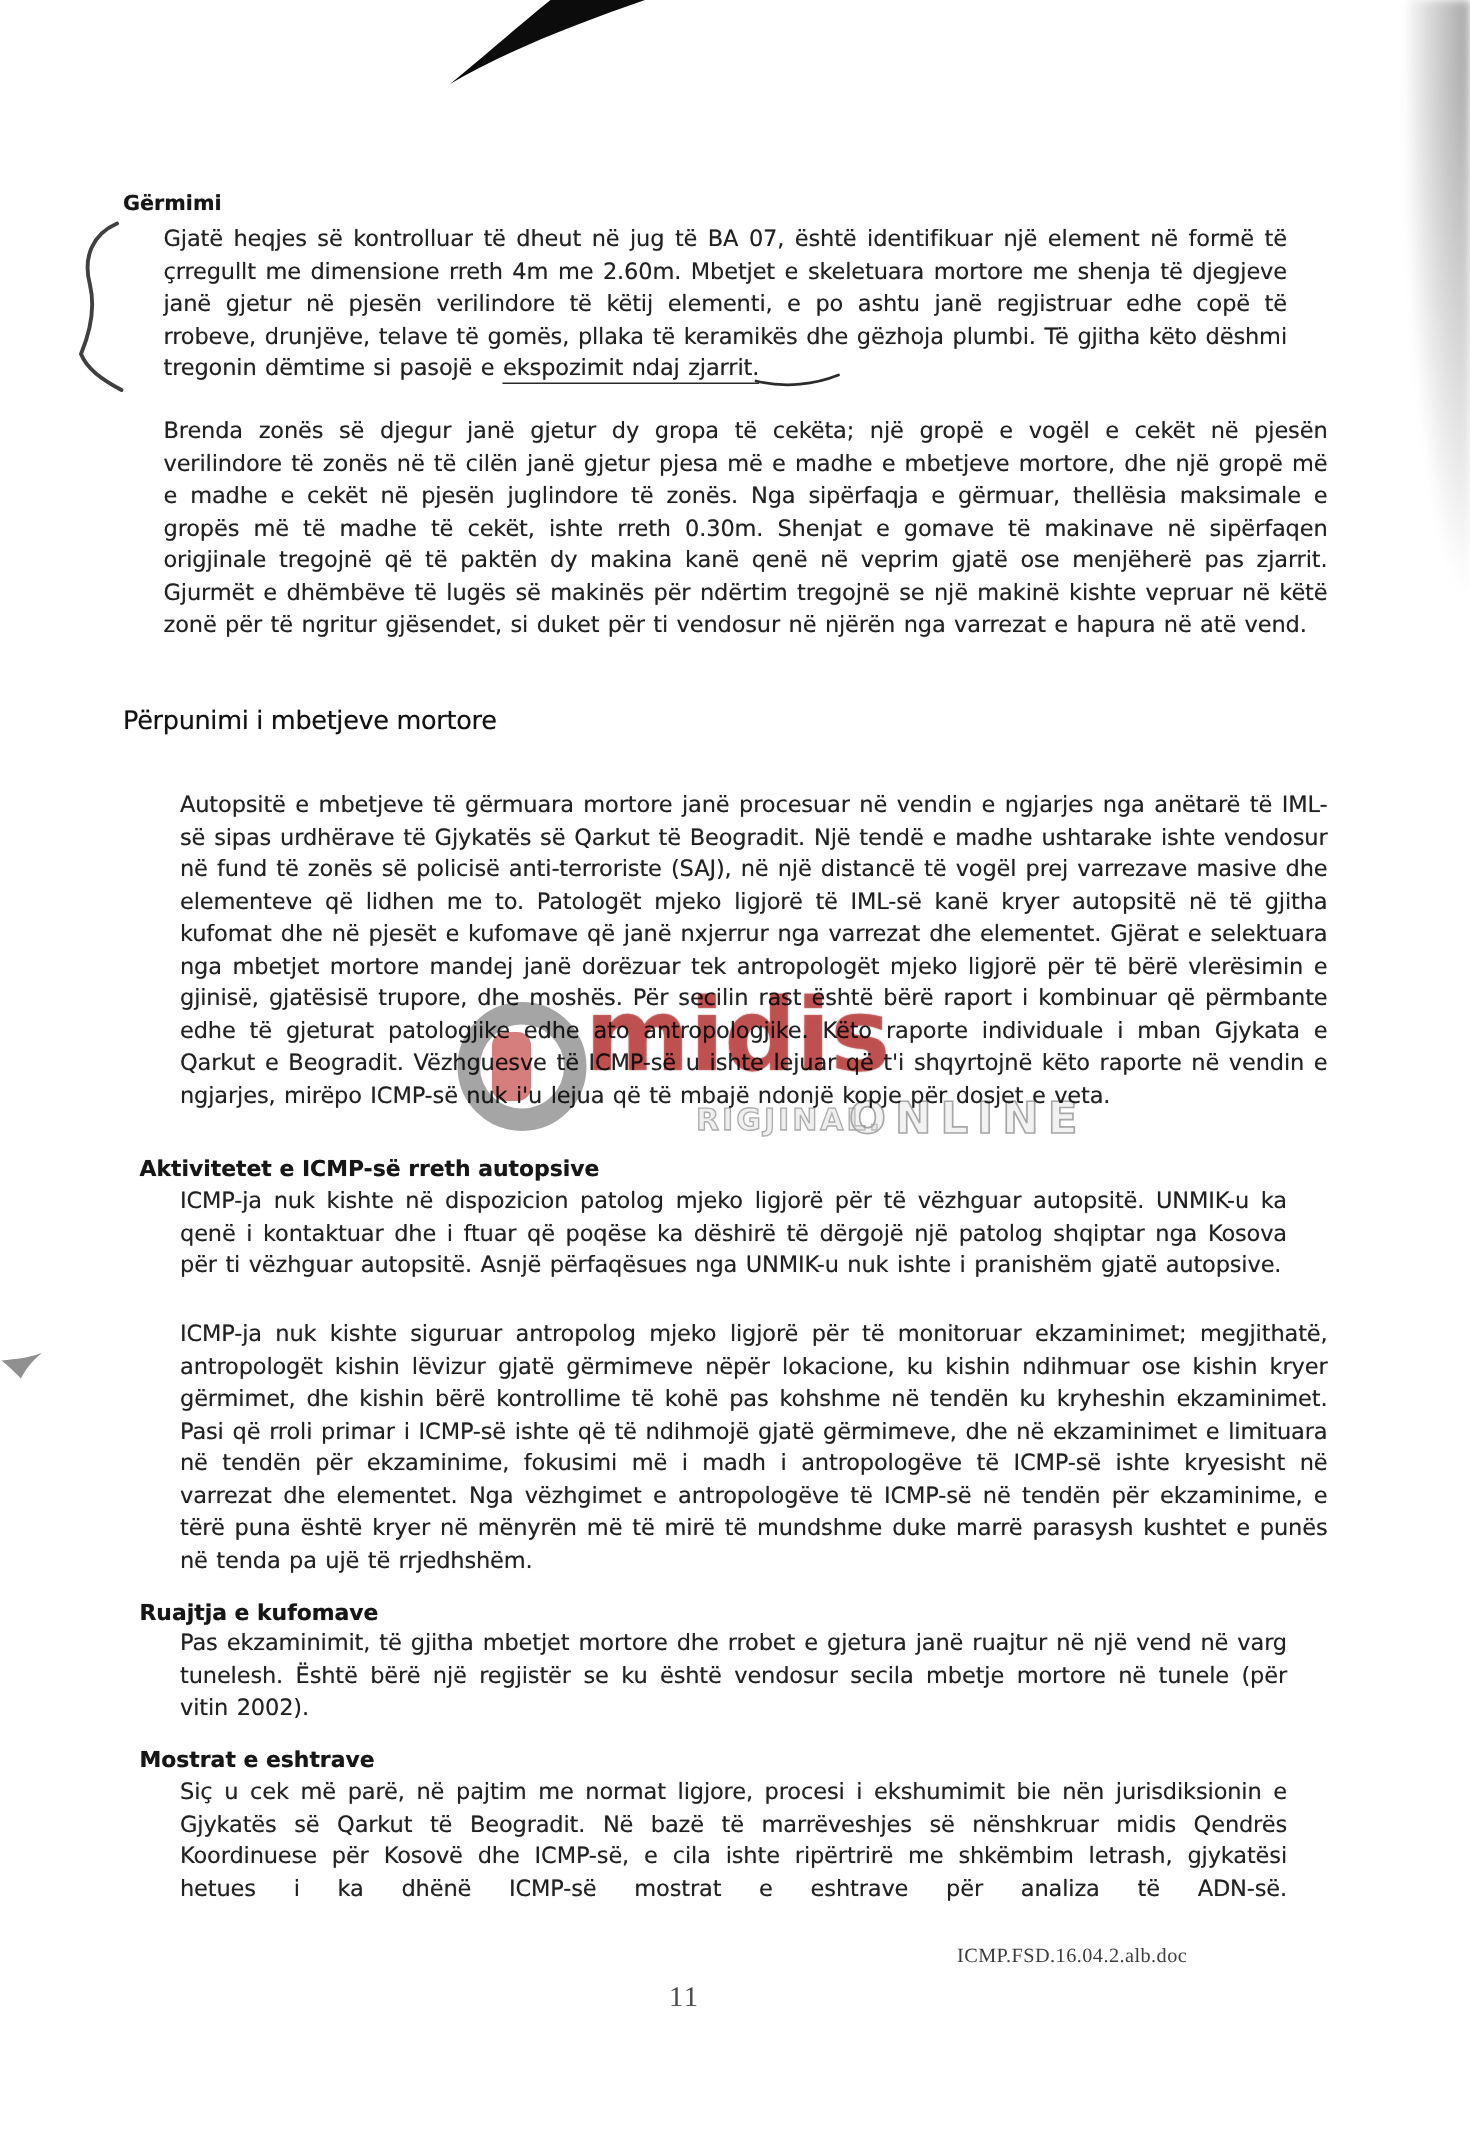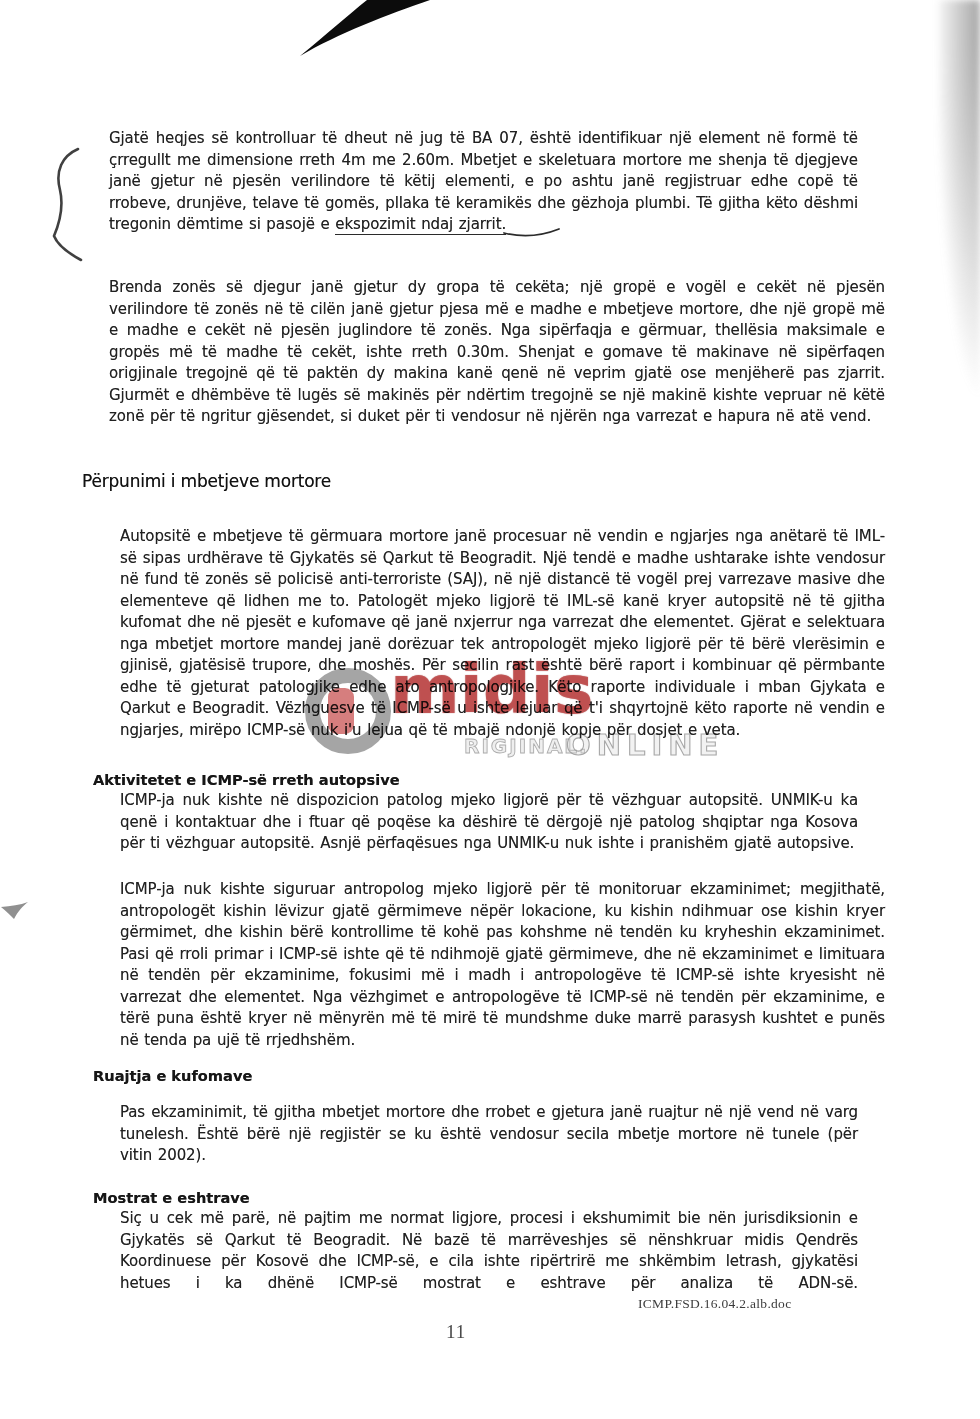--- a/index.html
+++ b/index.html
@@ -59,43 +59,44 @@
   <div class="shadow-right"></div>
   <svg class="check-mark" viewBox="0 0 30 28">
     <path d="M1,11 C6,15 10,19 14,23 C18,15 23,10 28,6 C20,9 11,10 1,11 Z" fill="#6b6b6b"></path>
   </svg>
 
   <svg class="brace" viewBox="0 0 36 116">
     <path d="M28,2 C12,9 5,24 10,43 C14,60 9,77 4,89 C8,99 18,106 31,113" fill="none" stroke="#262626" stroke-width="2.6" stroke-linecap="round" opacity=".88"></path>
   </svg>
 
   <div class="blk" style="left:82px;top:128px;width:776px;">
+    <div class="h-small">Gërmimi</div>
     <div class="txt"><span>Gjatë heqjes së kontrolluar të dheut në jug të BA 07, është identifikuar një element në formë të çrregullt me dimensione rreth 4m me 2.60m. Mbetjet e skeletuara mortore me shenja të djegjeve janë gjetur në pjesën verilindore të këtij elementi, e po ashtu janë regjistruar edhe copë të rrobeve, drunjëve, telave të gomës, pllaka të keramikës dhe gëzhoja plumbi. Të gjitha këto dëshmi tregonin dëmtime si pasojë e </span><span class="u-hand"><span>ekspozimit ndaj zjarrit.</span><svg class="u-tail" viewBox="0 0 58 13">
             <path d="M0,7 C20,12 40,9 55,3" fill="none" stroke="#2b2b2b" stroke-width="1.8" stroke-linecap="round"></path>
           </svg></span></div>
   </div>
 
   <div class="blk txt" style="left:82px;top:277px;width:776px;">Brenda zonës së djegur janë gjetur dy gropa të cekëta; një gropë e vogël e cekët në pjesën verilindore të zonës në të cilën janë gjetur pjesa më e madhe e mbetjeve mortore, dhe një gropë më e madhe e cekët në pjesën juglindore të zonës. Nga sipërfaqja e gërmuar, thellësia maksimale e gropës më të madhe të cekët, ishte rreth 0.30m.  Shenjat e gomave të makinave në sipërfaqen origjinale tregojnë që të paktën dy makina kanë qenë në veprim gjatë ose menjëherë pas zjarrit. Gjurmët e dhëmbëve të lugës së makinës për ndërtim tregojnë se një makinë kishte vepruar në këtë zonë për të ngritur gjësendet, si duket për ti vendosur në njërën nga varrezat e hapura në atë vend.</div>
 
   <div class="h-big">Përpunimi i mbetjeve mortore</div>
   <div class="blk txt" style="left:93px;top:526px;width:765px;">Autopsitë e mbetjeve të gërmuara mortore janë procesuar në vendin e ngjarjes nga anëtarë të IML-së sipas urdhërave të Gjykatës së Qarkut të Beogradit. Një tendë e madhe ushtarake ishte vendosur në fund të zonës së policisë anti-terroriste (SAJ), në një distancë të vogël prej varrezave masive dhe elementeve që lidhen me to. Patologët mjeko ligjorë të IML-së kanë kryer autopsitë në të gjitha kufomat dhe në pjesët e kufomave që janë nxjerrur nga varrezat dhe elementet. Gjërat e selektuara nga mbetjet mortore mandej janë dorëzuar tek antropologët mjeko ligjorë për të bërë vlerësimin e gjinisë, gjatësisë trupore, dhe moshës. Për secilin rast është bërë raport i kombinuar që përmbante edhe të gjeturat patologjike edhe ato antropologjike. Këto raporte individuale i mban Gjykata e Qarkut e Beogradit. Vëzhguesve të ICMP-së u ishte lejuar që t'i shqyrtojnë këto raporte në vendin e ngjarjes, mirëpo ICMP-së nuk i'u lejua që të mbajë ndonjë kopje për dosjet e veta.</div>
 
   <div class="blk" style="left:93px;top:772px;width:765px;">
     <div class="h-small" style="font-size:14.6px;margin-bottom:2px;">Aktivitetet e ICMP-së rreth autopsive</div>
     <div class="txt">ICMP-ja nuk kishte në dispozicion patolog mjeko ligjorë për të vëzhguar autopsitë. UNMIK-u ka qenë i kontaktuar dhe i ftuar që poqëse ka dëshirë të dërgojë një patolog shqiptar nga Kosova për ti vëzhguar autopsitë. Asnjë përfaqësues nga UNMIK-u nuk ishte i pranishëm gjatë autopsive.</div>
   </div>
   <div class="blk txt" style="left:93px;top:879px;width:765px;">ICMP-ja nuk kishte siguruar antropolog mjeko ligjorë për të monitoruar ekzaminimet; megjithatë, antropologët kishin lëvizur gjatë gërmimeve nëpër lokacione, ku kishin ndihmuar ose kishin kryer gërmimet, dhe kishin bërë kontrollime të kohë pas kohshme në tendën ku kryheshin ekzaminimet. Pasi që rroli primar i ICMP-së ishte që të ndihmojë gjatë gërmimeve, dhe në ekzaminimet e limituara në tendën për ekzaminime, fokusimi më i madh i antropologëve të ICMP-së ishte kryesisht në varrezat dhe elementet. Nga vëzhgimet e antropologëve të ICMP-së në tendën për ekzaminime, e tërë puna është kryer në mënyrën më të mirë të mundshme duke marrë parasysh kushtet e punës në tenda pa ujë të rrjedhshëm.</div>
 
   <div class="blk" style="left:93px;top:1068px;width:765px;">
-    <div class="h-small" style="font-size:14.6px;margin-bottom:18px;">Ruajtja e kufomave</div>
+    <div class="h-small" style="font-size:14.6px;margin-bottom:1px;">Ruajtja e kufomave</div>
     <div class="txt">Pas ekzaminimit, të gjitha mbetjet mortore dhe rrobet e gjetura janë ruajtur në një vend në varg tunelesh. Është bërë një regjistër se ku është vendosur secila mbetje mortore në tunele (për vitin 2002).</div>
   </div>
 
   <div class="blk" style="left:93px;top:1166px;width:765px;">
-    <div class="h-small" style="font-size:14.6px;margin-bottom:2px;margin-top:24px;">Mostrat e eshtrave</div>
+    <div class="h-small" style="font-size:14.6px;margin-bottom:2px;">Mostrat e eshtrave</div>
     <div class="txt last-just">Siç u cek më parë, në pajtim me normat ligjore, procesi i ekshumimit bie nën jurisdiksionin e Gjykatës së Qarkut të Beogradit. Në bazë të marrëveshjes së nënshkruar midis Qendrës Koordinuese për Kosovë dhe ICMP-së, e cila ishte ripërtrirë me shkëmbim letrash, gjykatësi hetues i ka dhënë ICMP-së mostrat e eshtrave për analiza të ADN-së.</div>
   </div>
 
   <div class="wm">
     <div class="wm-ring"></div>
     <div class="wm-dot"></div>
     <div class="wm-word">midis</div>
     <div class="wm-sub1">RIGJINAL.</div>
     <div class="wm-sub2">ONLINE</div>
   </div>

